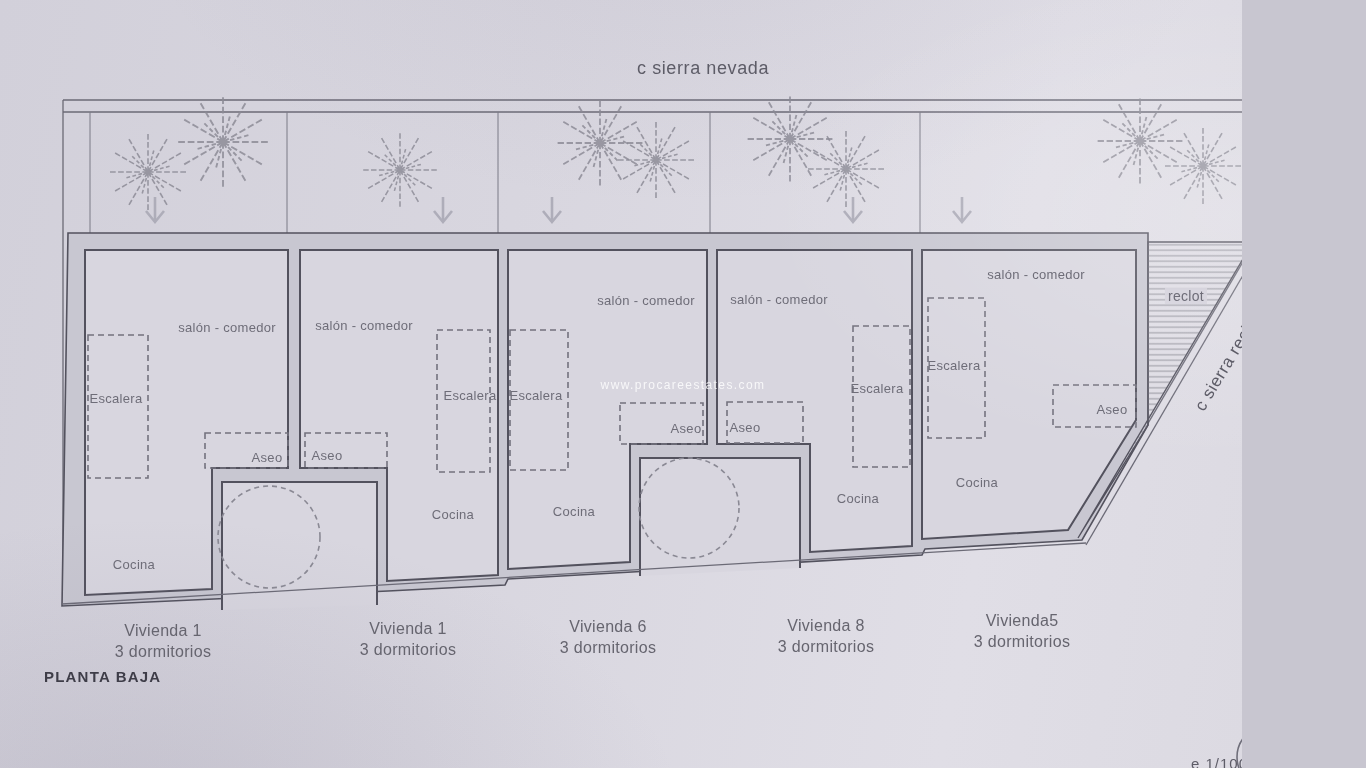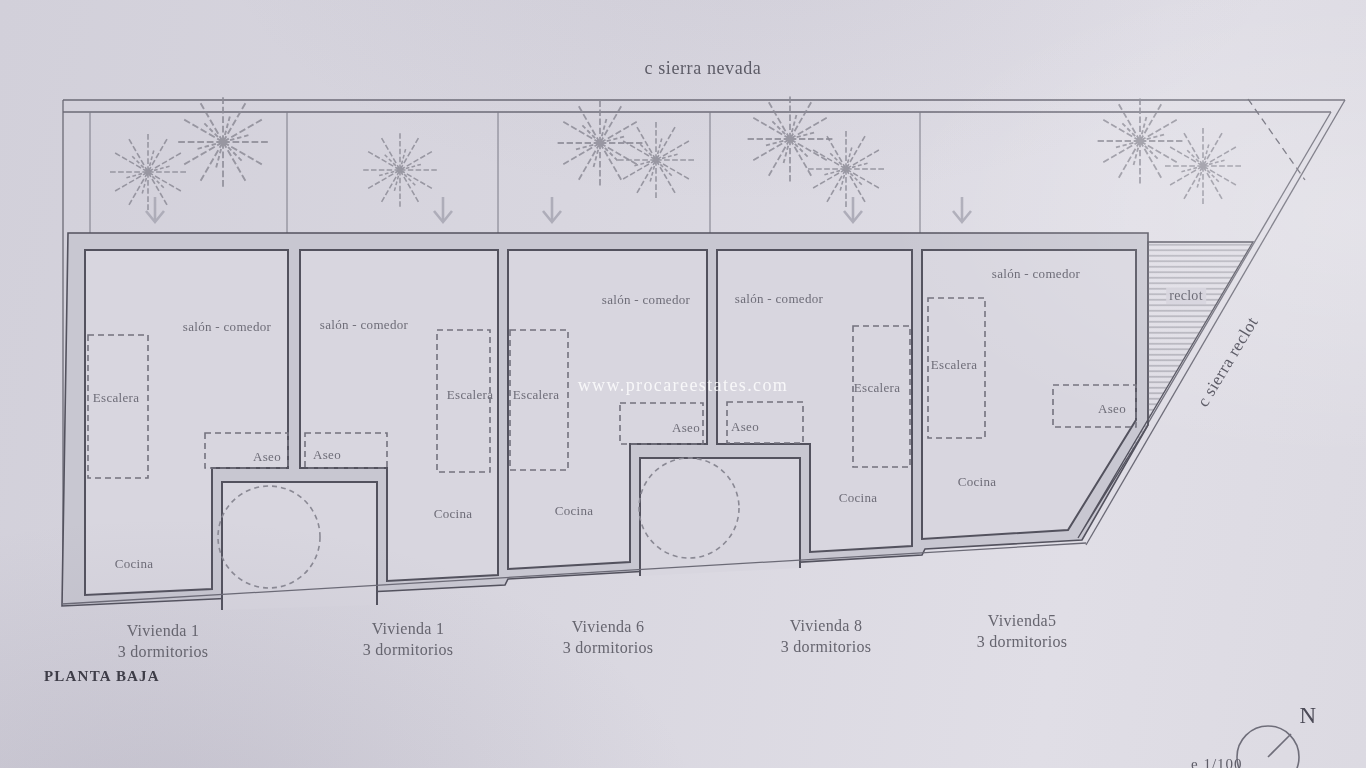--- a/index.html
+++ b/index.html
@@ -1,31 +1,31 @@
 <!DOCTYPE html>
 <html><head>
 <meta charset="utf-8">
 <style>
   html,body{margin:0;padding:0;background:#c8c6d0;}
   .stage{
-    position:relative;width:1366px;height:768px;overflow:hidden;
+    position:relative;width:1242px;height:768px;overflow:hidden;
     background:linear-gradient(100deg,#d2d0da 0%,#d8d6df 40%,#e0dee6 78%,#dcdae2 100%);
-    font-family:Liberation Serif, serif;
+    font-family:Liberation Sans, sans-serif;
   }
   .stage svg{position:absolute;left:0;top:0;}
   .shade{position:absolute;inset:0;pointer-events:none;background:
     radial-gradient(900px 520px at 12% 108%, rgba(108,102,128,.17), transparent 60%),
     radial-gradient(760px 400px at 99% 28%, rgba(255,255,255,.22), transparent 62%),
     radial-gradient(1000px 540px at 55% -12%, rgba(124,119,144,.10), transparent 55%);
   }
   .lbl{position:absolute;transform:translate(-50%,-50%);font-size:13px;letter-spacing:.3px;
        color:#6e6d78;white-space:nowrap;}
   .street{font-size:18px;color:#5d5c67;letter-spacing:.6px;}
   .street-right{transform:translate(-50%,-50%) rotate(-59deg);font-size:17px;}
-  .watermark{font-size:18px;letter-spacing:1.4px;color:rgba(255,255,255,.8);}
+  .watermark{font-size:12px;letter-spacing:1.4px;color:rgba(255,255,255,.8);}
   .terrace-chip{background:rgba(216,214,222,.92);padding:0 3px;font-size:14px;}
   .floor-title{position:absolute;left:44px;top:668px;font-size:15px;font-weight:bold;
        letter-spacing:1.2px;color:#3e3d48;}
   .unit-lbl{position:absolute;transform:translateX(-50%);text-align:center;font-size:16px;
        line-height:21px;color:#66656f;letter-spacing:.3px;white-space:nowrap;}
   .north{font-size:23px;color:#4c4b57;}
   .scale-clip{position:absolute;left:1156px;top:755px;width:110px;height:13px;overflow:hidden;margin-left:35px;}
   .scale-clip span{font-size:15px;color:#5d5c67;letter-spacing:1px;}
 </style>
 </head>

